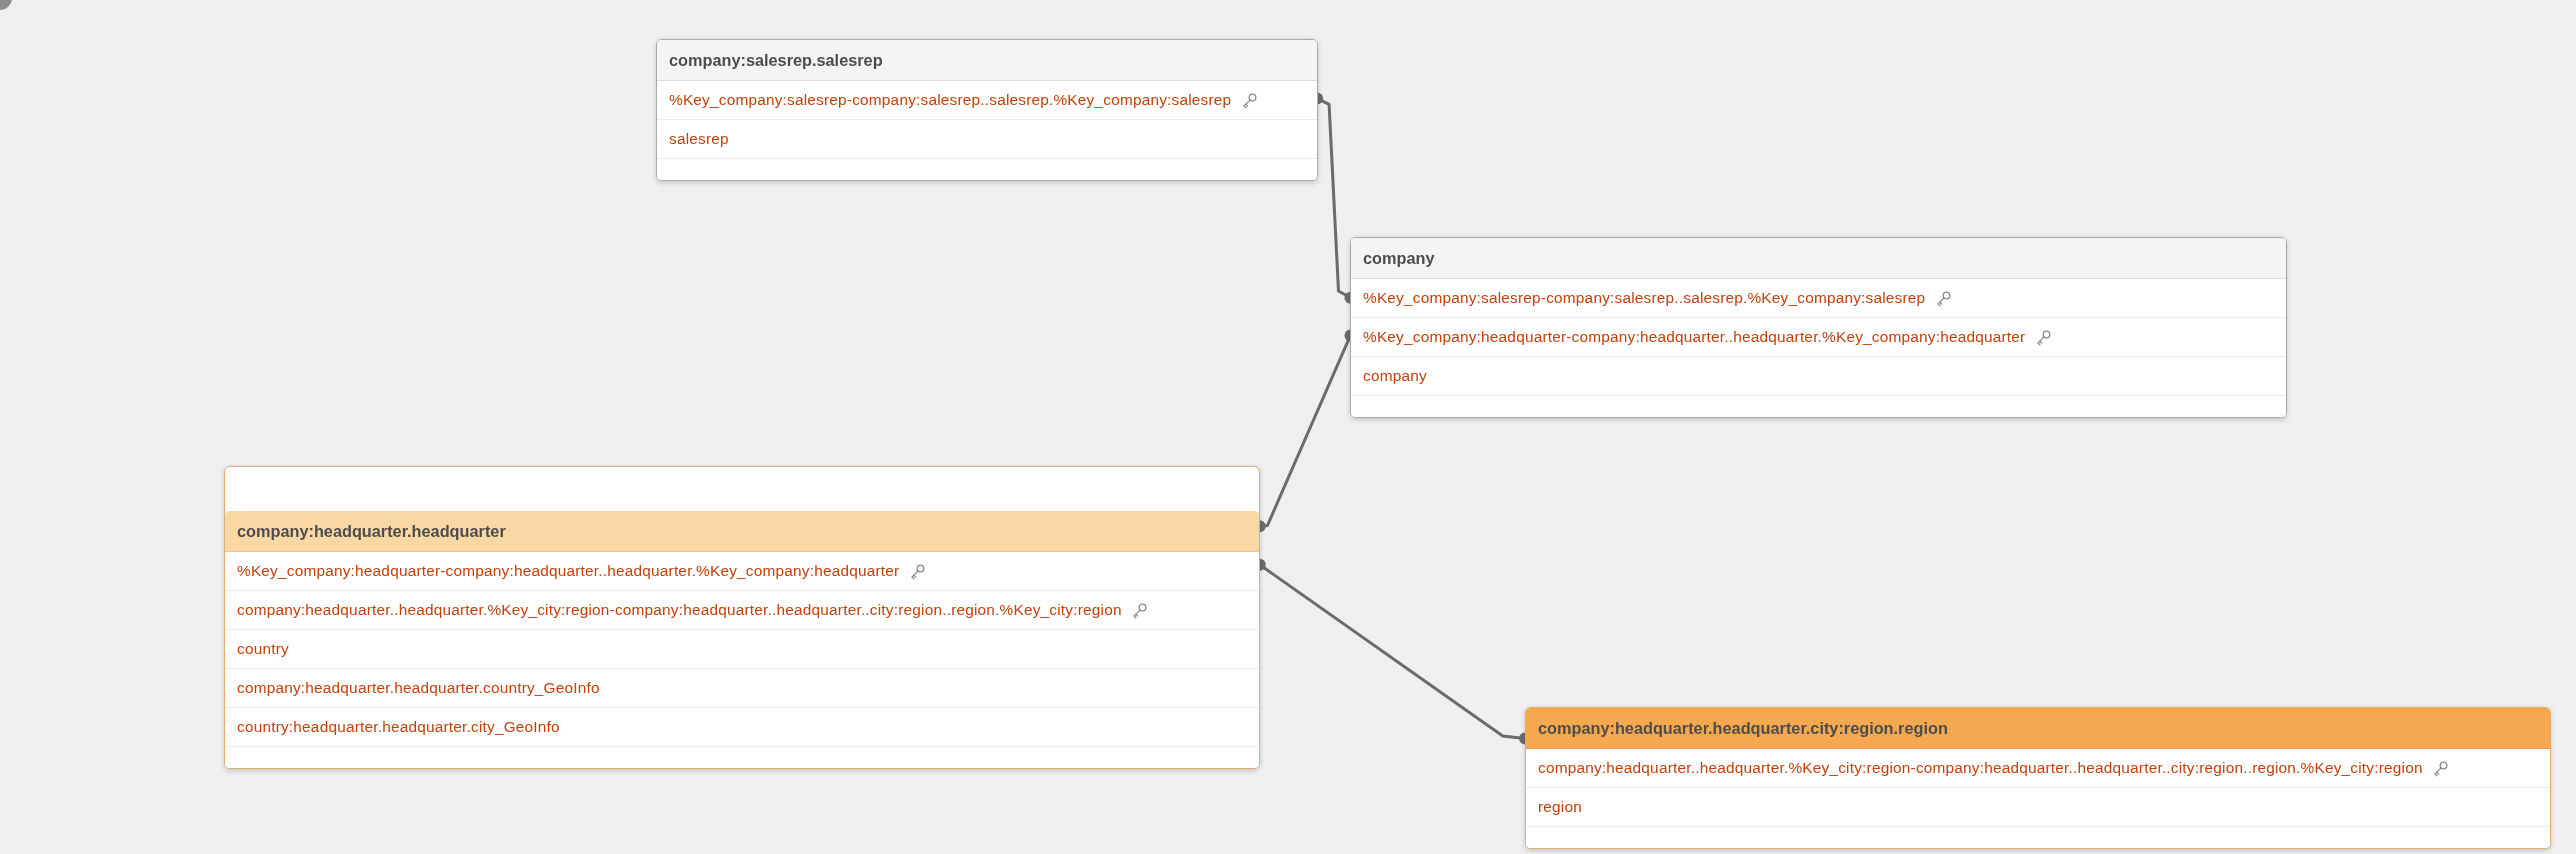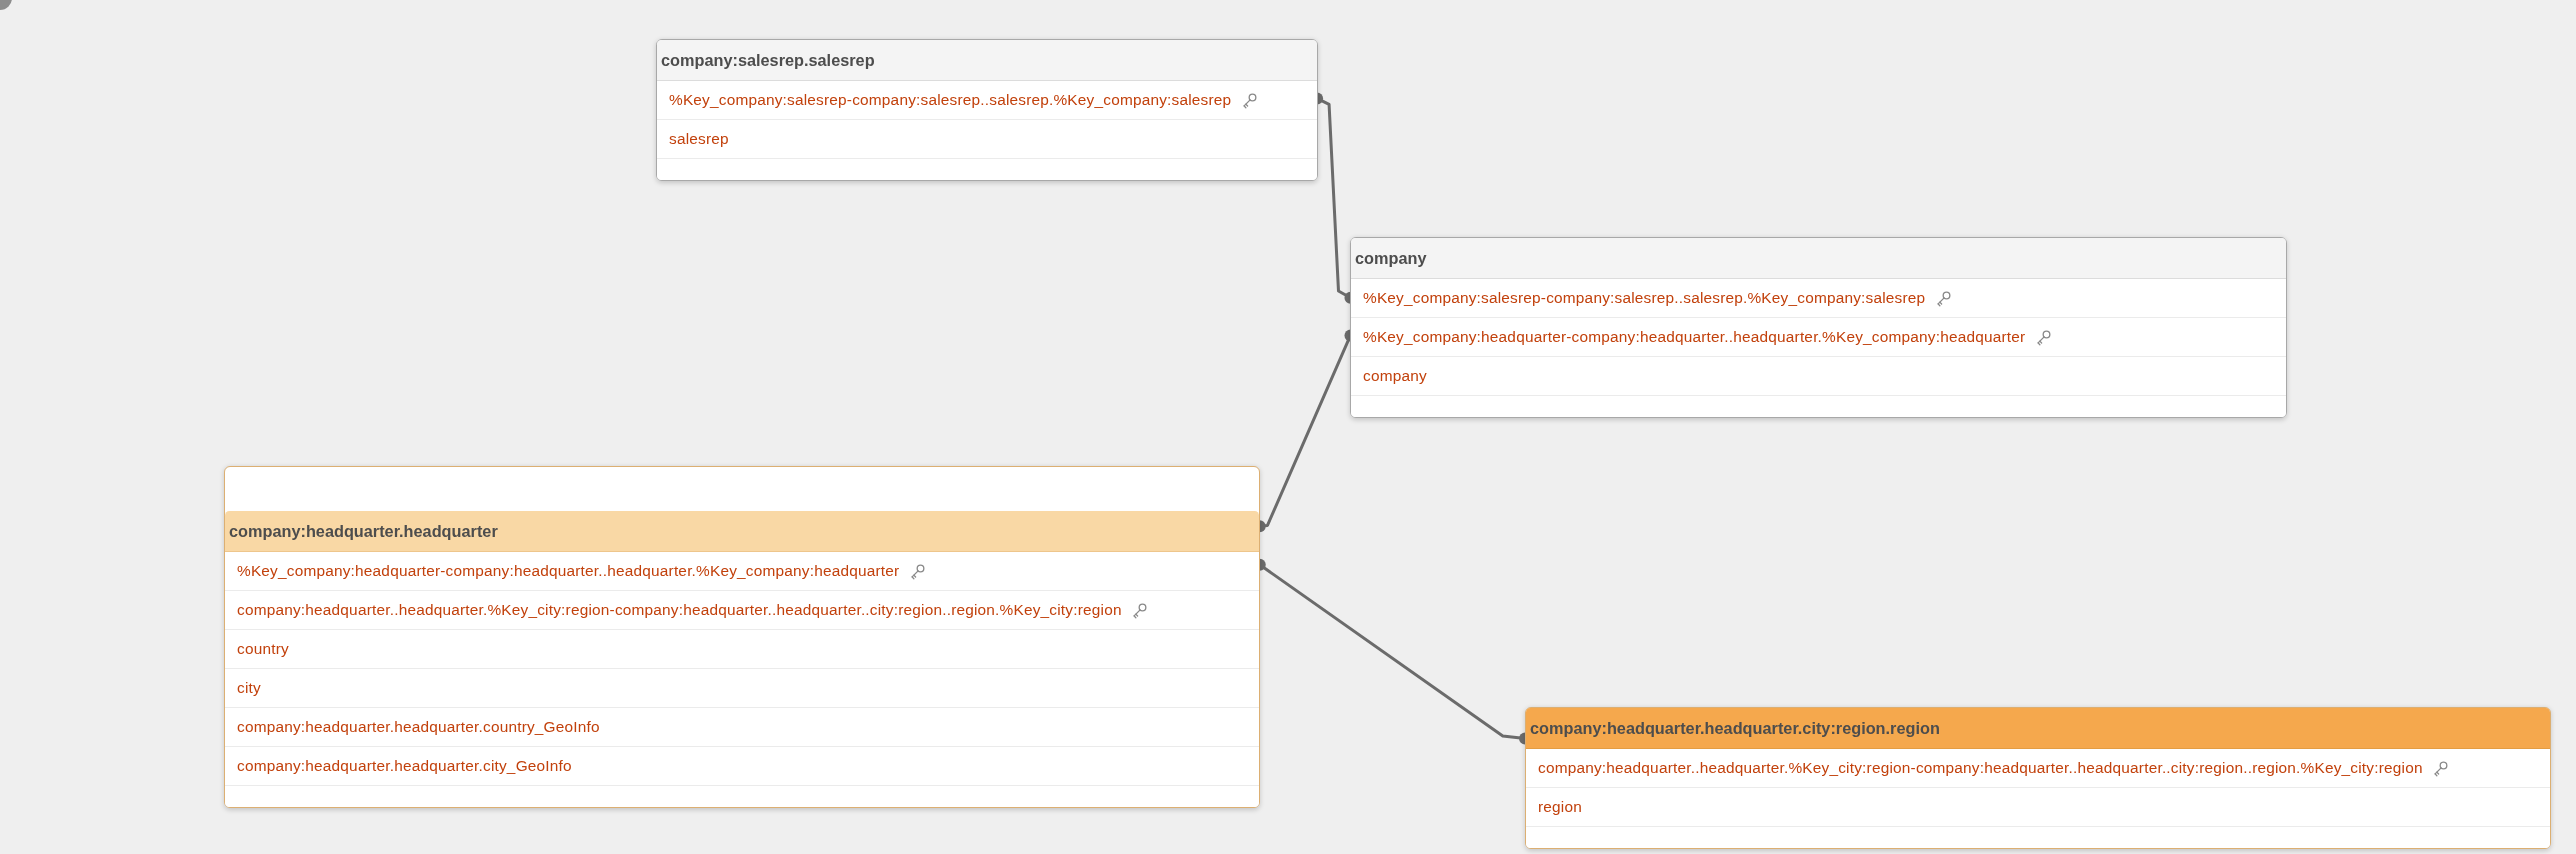--- a/index.html
+++ b/index.html
@@ -36,21 +36,21 @@
     border: 1.7px solid #a8a8a8;
     border-radius: 6px;
     box-shadow: 0 1.7px 5.1px rgba(0,0,0,0.18);
     box-sizing: border-box;
   }
   .table-card.light  { border-color: #dcaf72; }
   .table-card.strong { border-color: #dcaf72; margin-top: 28px; }
   .table-header {
     height: 41px;
     line-height: 41px;
-    padding: 0 4px;
+    padding: 0 12px;
     font-size: 16.3px;
     font-weight: bold;
     color: #4d4d4d;
     background: #f4f4f4;
     border-bottom: 1.7px solid #dcdcdc;
     border-radius: 4.3px 4.3px 0 0;
     box-sizing: border-box;
     white-space: nowrap;
     overflow: hidden;
   }
@@ -184,27 +184,24 @@
                 <line x1="12.8" y1="11.2" x2="5.2" y2="18.8"></line>
                 <line x1="7.4" y1="16.6" x2="9.6" y2="18.9"></line>
                 <line x1="5.2" y1="18.8" x2="7.4" y2="21.1"></line>
               </g>
             </svg>
           </div>
           <div class="field-row">
     <span class="field-label">country</span>
   </div>
           <div class="field-row">
-    <span class="field-label">city</span>
-  </div>
-          <div class="field-row">
     <span class="field-label">company:headquarter.headquarter.country_GeoInfo</span>
   </div>
           <div class="field-row">
-    <span class="field-label">company:headquarter.headquarter.city_GeoInfo</span>
+    <span class="field-label">country:headquarter.headquarter.city_GeoInfo</span>
   </div>
         </div>
     <div class="table-footer"></div>
   </div>
       <div class="table-card strong" style="left: 1525px; top: 679px; width: 1026px;">
     <div class="table-header">company:headquarter.headquarter.city:region.region</div>
     <div class="rows">
           <div class="field-row">
     <span class="field-label">company:headquarter..headquarter.%Key_city:region-company:headquarter..headquarter..city:region..region.%Key_city:region</span>
   <svg width="19" height="19" viewBox="0 0 24 24" class="key-icon">

